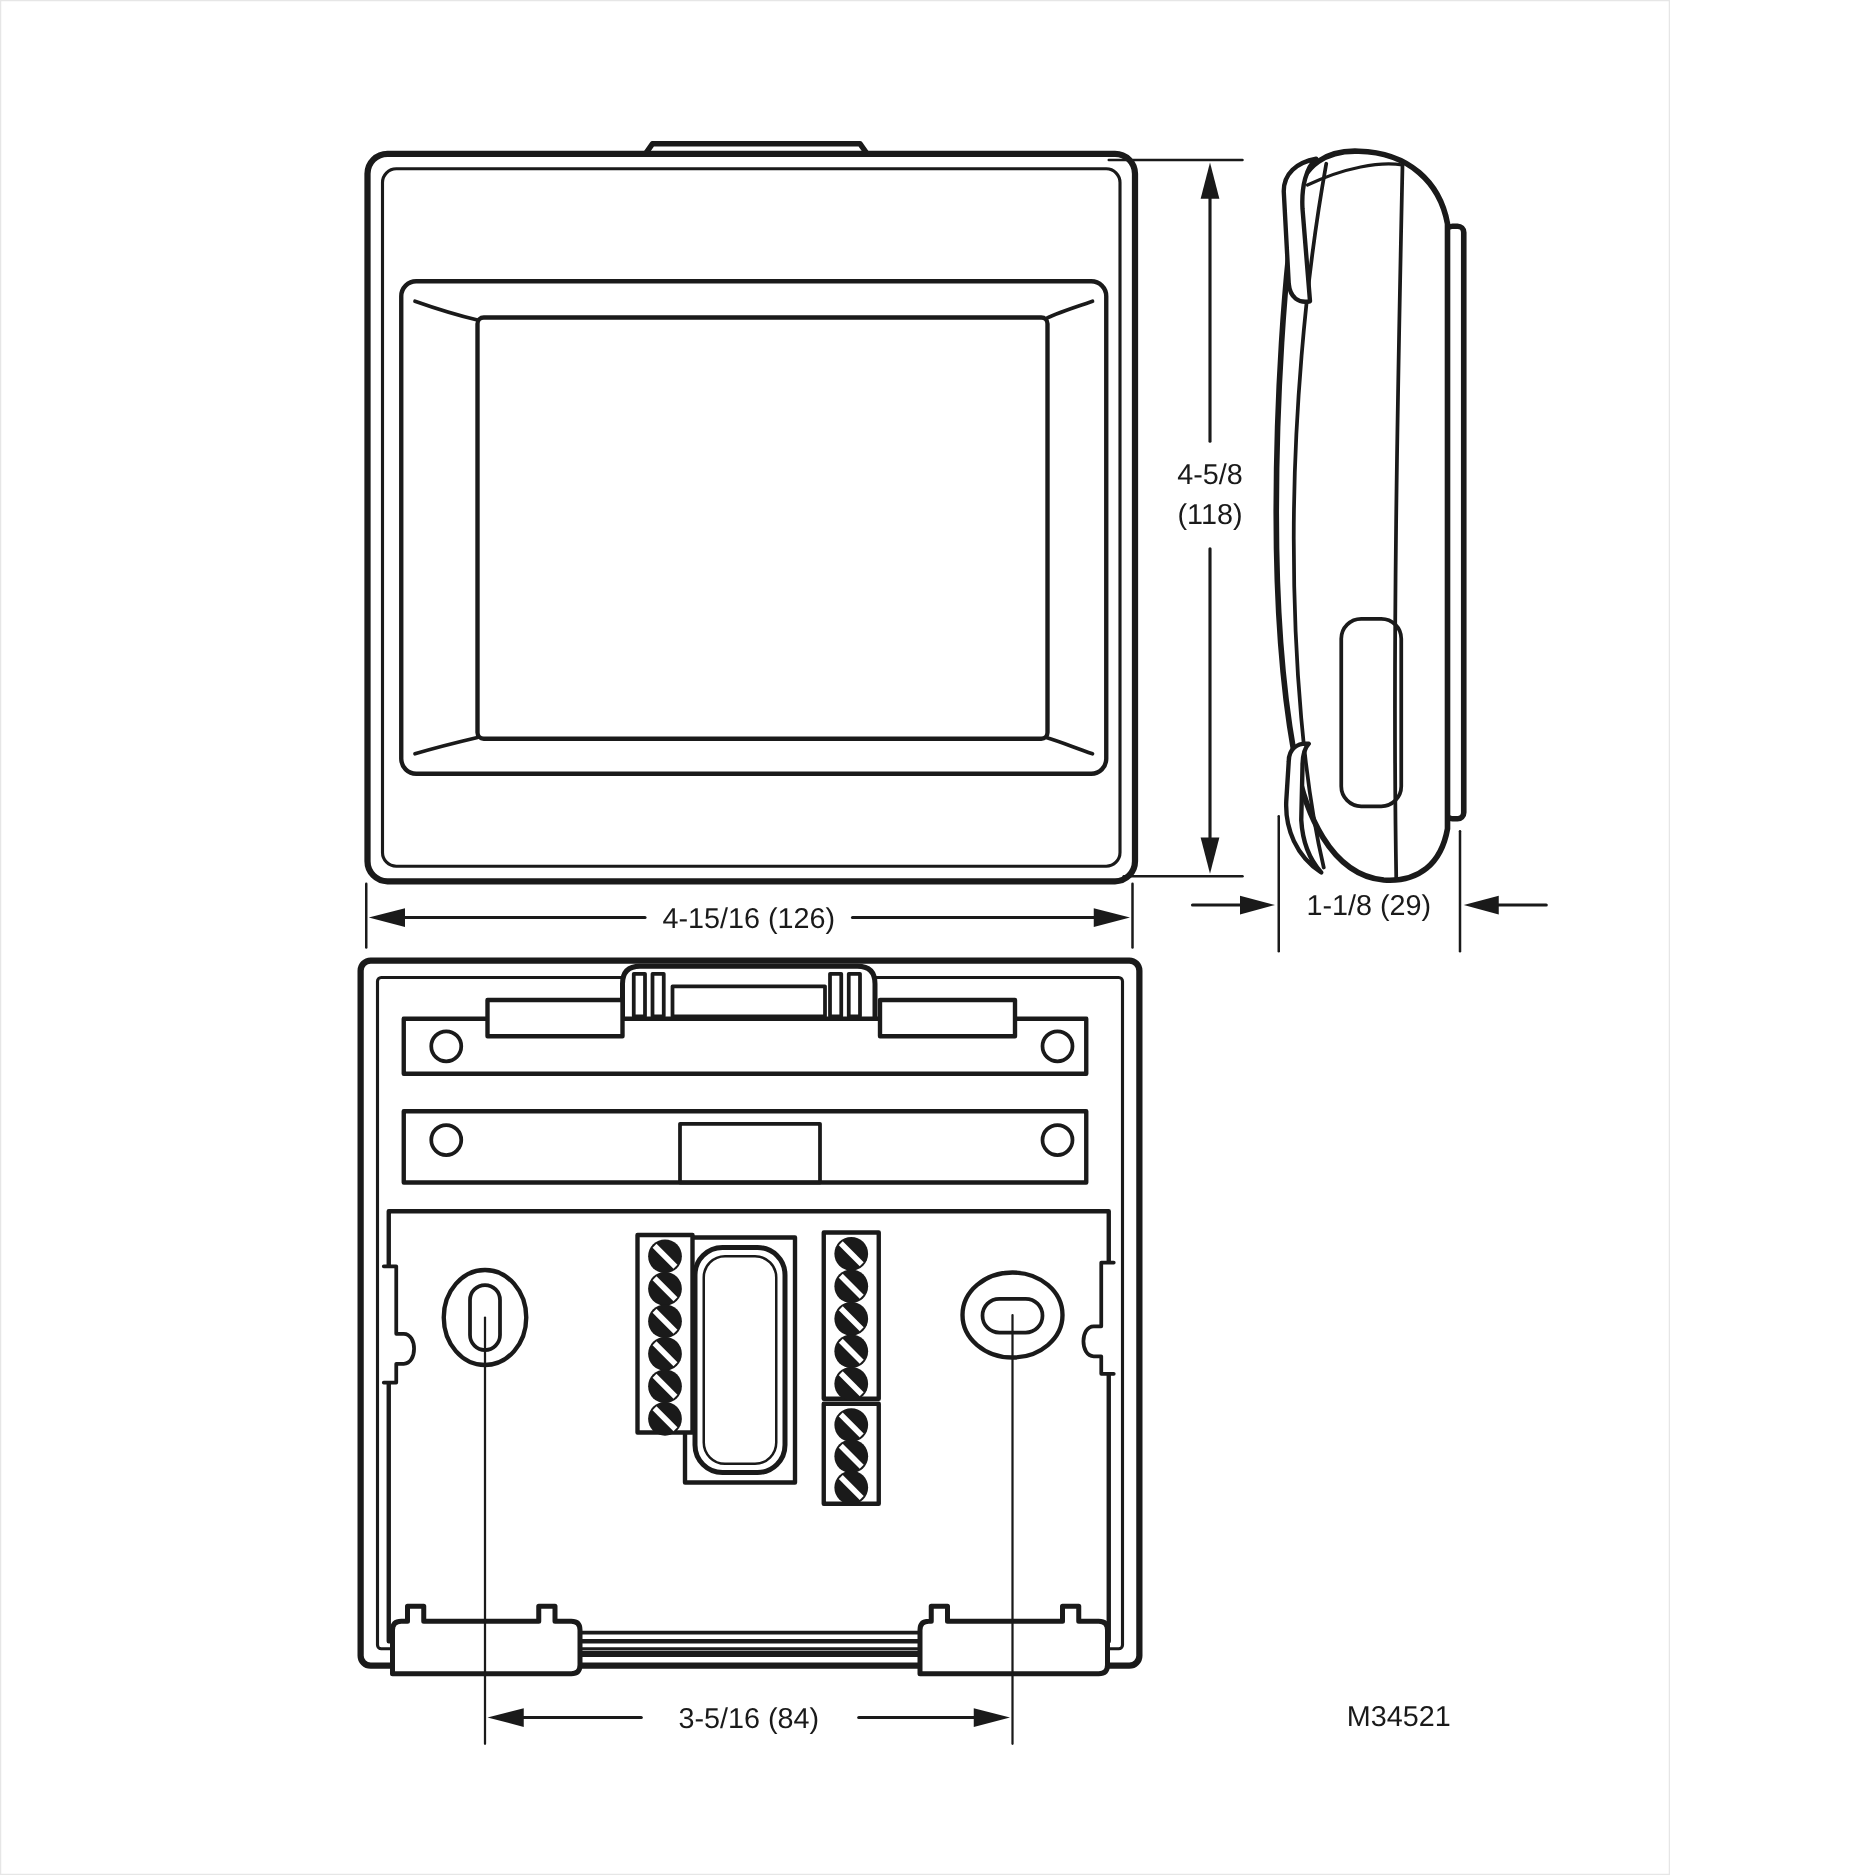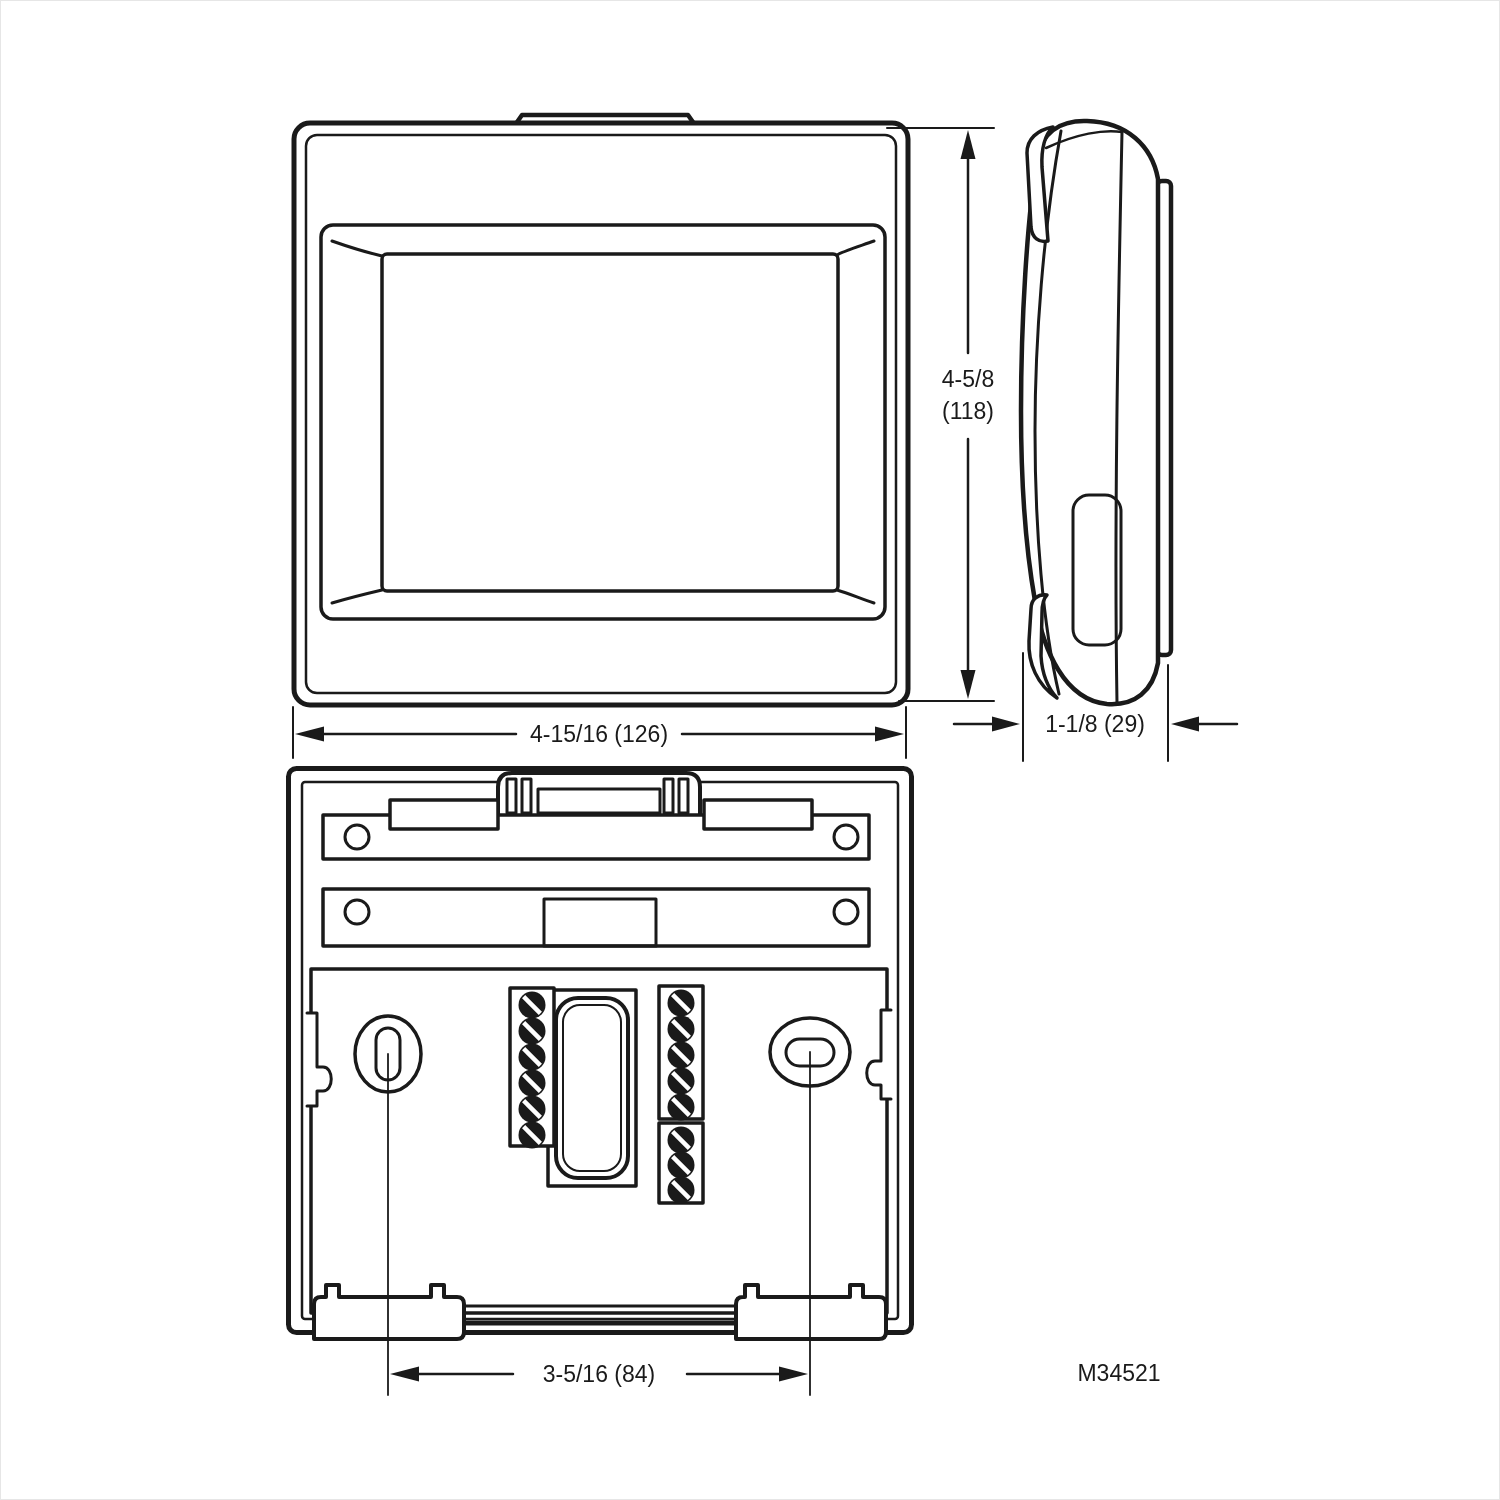--- a/index.html
+++ b/index.html
@@ -1,21 +1,21 @@
 <!DOCTYPE html>
 <html style="--line: #1a1a1a; --bg: #ffffff;"><head>
 <meta charset="utf-8">
 <style>
   :root{
     --line:#1a1a1a;
     --bg:#ffffff;
   }
   html,body{margin:0;padding:0;background:#fff;}
   .page{
-    width:1500px;height:1500px;position:relative;background:var(--bg);
+    width:1336px;height:1500px;position:relative;background:var(--bg);
     box-sizing:border-box;border:1px solid #e6e6e6;
     font-family:"Liberation Sans", sans-serif;
   }
   svg{display:block;width:1500px;height:1500px;}
   .ln{stroke:var(--line);fill:none;stroke-linecap:round;stroke-linejoin:round;}
   .fw{stroke:var(--line);fill:var(--bg);stroke-linecap:round;stroke-linejoin:round;}
   .fl{fill:var(--line);stroke:none;}
   .s5{stroke-width:5px;}
   .s45{stroke-width:4.5px;}
   .s4{stroke-width:4px;}

